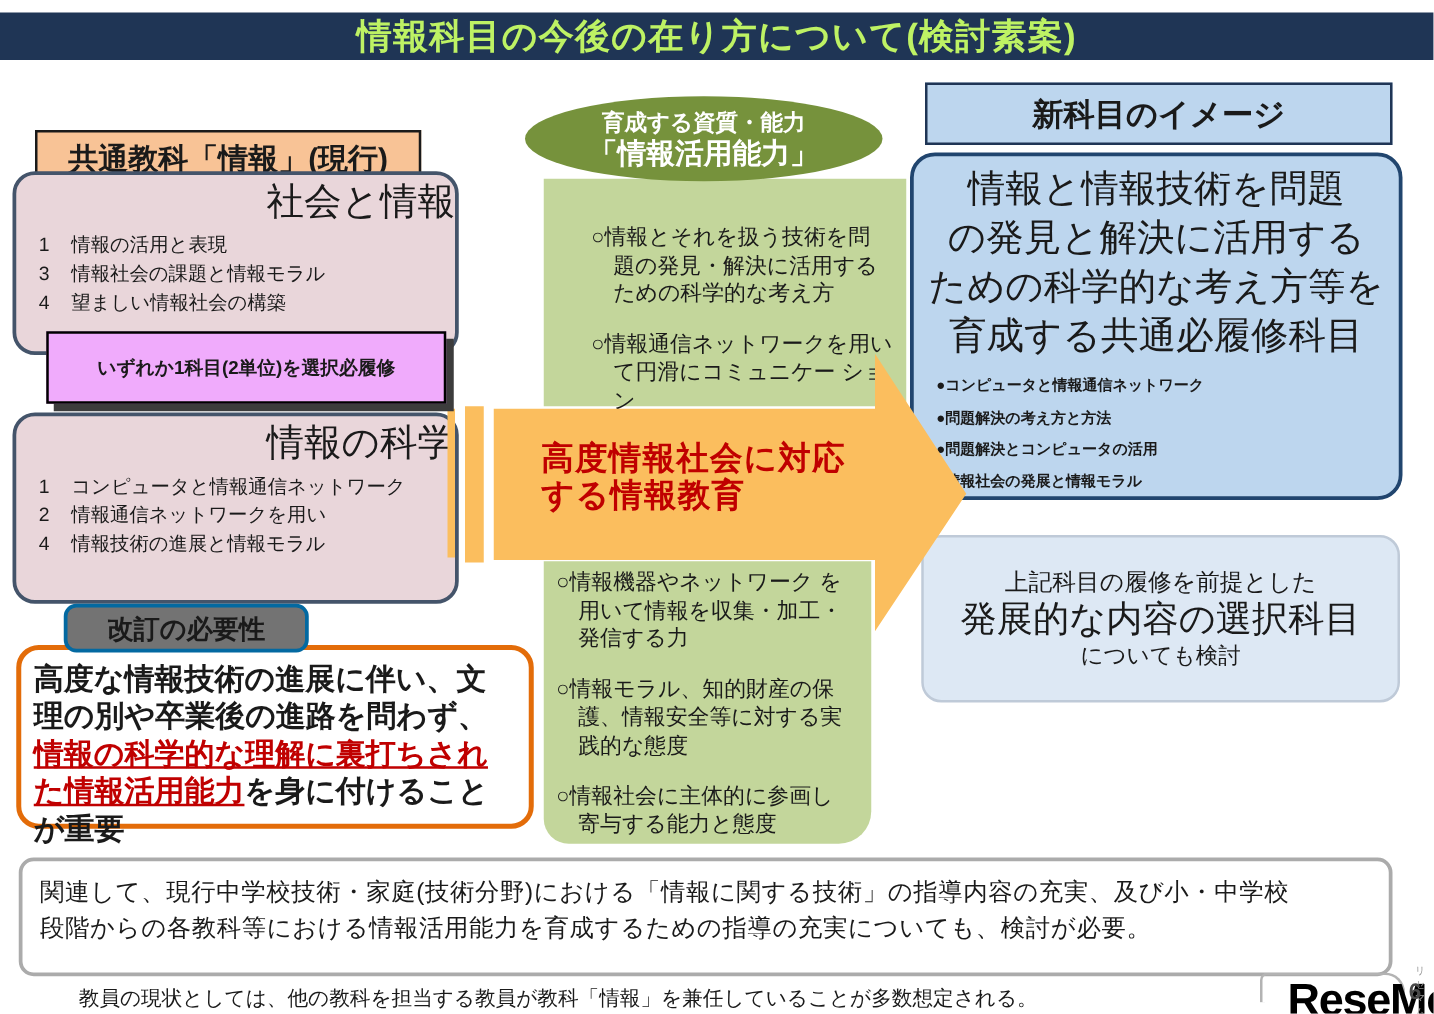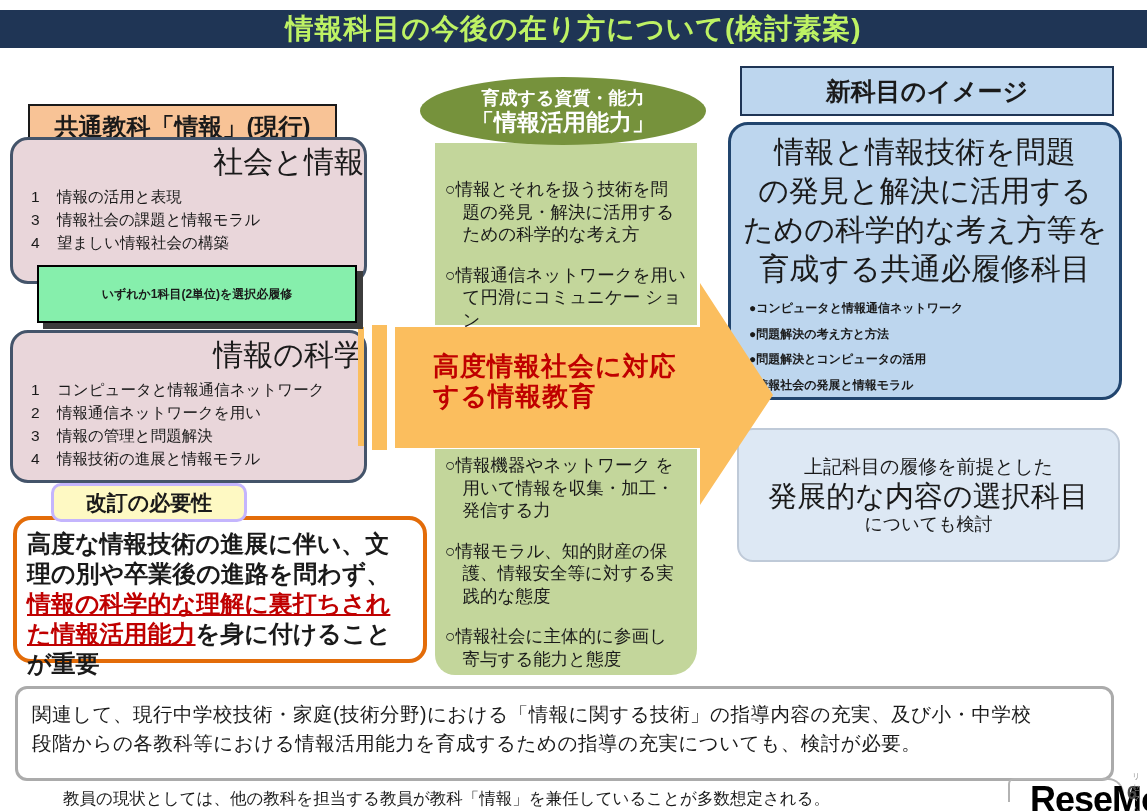--- a/index.html
+++ b/index.html
@@ -15,32 +15,32 @@
 
   
   .hdr-left{left:28px;top:68px;width:305px;height:42px;background:#F8C396;border:2px solid #1a1a1a;
             font-size:24px;font-weight:bold;margin-top:36px;}
   .pink-box{background:#E9D6DA;border:3px solid #44546A;border-radius:18px;z-index:1;}
   .pink1{left:10px;top:137px;width:351px;height:141px;}
   .pink2{left:10px;top:330px;width:351px;height:147px;}
   .pink-title{margin-top:2px;text-align:right;font-family:"Liberation Serif",serif;font-size:30px;line-height:40px;}
   .plist{margin:3px 0 0 14px;font-size:15.5px;line-height:23px;white-space:nowrap;}
   .pitem .n{display:inline-block;width:26px;padding-left:4px;}
-  .ynote{left:37px;top:265px;width:316px;height:54px;background:#86efac;border:2px solid #000;
-         box-shadow:6px 6px 0 #3c3c3c;font-size:12px;font-weight:bold;z-index:3;}
-  .rev-label{left:51px;top:483px;width:190px;height:33px;background:#fef9c3;border:3px solid #c4b5fd;
+  .ynote{left:37px;top:265px;width:316px;height:54px;background:#f0abfc;border:2px solid #000;
+         box-shadow:6px 6px 0 #3c3c3c;font-size:15px;font-weight:bold;z-index:3;}
+  .rev-label{left:51px;top:483px;width:190px;height:33px;background:#737373;border:3px solid #0369a1;
              border-radius:10px;font-size:21px;font-weight:bold;z-index:3;}
   .rev-box{left:13px;top:516px;width:406px;height:139px;background:#fff;border:4px solid #E36C09;
            border-radius:18px;z-index:2;}
   .rev-text{margin:9px 6px 16px 10px;width:386px;font-size:24px;font-weight:bold;line-height:30px;}
   .rev-red{color:#C00000;text-decoration:underline;}
 
   
   .green-box{background:#C3D69B;z-index:0;}
-  .gbox1{left:435px;top:143px;width:262px;height:182px;}
+  .gbox1{left:435px;top:143px;width:262px;height:182px;padding-left:28px;}
   .gbox2{left:435px;top:449px;width:262px;height:226px;border-radius:0 0 26px 20px;}
   .gb1-pad{padding:35px 6px 0 10px;}
   .gb2-pad{padding:5px 6px 0 10px;}
   .gitem{font-size:17.5px;line-height:22.5px;white-space:pre-line;padding-left:1em;text-indent:-1em;
          margin-bottom:18px;}
   .ellipse{left:420px;top:77px;width:286px;height:68px;background:#76923C;border-radius:50%;
            color:#fff;font-weight:bold;z-index:2;flex-direction:column;}
   .ellipse .l1{font-size:18px;line-height:22px;}
   .ellipse .l2{font-size:23px;line-height:26px;}
   .arrow-svg{left:355px;top:281px;width:420px;height:226px;z-index:2;}
@@ -98,21 +98,20 @@
 
   <div class="abs ctr ynote">
     <span>いずれか1科目(2単位)を選択必履修</span>
   </div>
 
   <div class="abs pink-box pink2">
     <div class="pink-title">情報の科学</div>
     <div class="plist">
       <div class="pitem"><span class="n">1</span><span>コンピュータと情報通信ネットワーク</span></div>
       <div class="pitem"><span class="n">2</span><span>情報通信ネットワークを用い</span></div>
-      <div class="pitem"><span class="n">3</span><span>情報の管理と問題解決</span></div>
       <div class="pitem"><span class="n">4</span><span>情報技術の進展と情報モラル</span></div>
     </div>
   </div>
 
   <div class="abs ctr rev-label">
     <span>改訂の必要性</span>
   </div>
   <div class="abs rev-box">
     <div class="rev-text"><span>高度な情報技術の進展に伴い、文理の別や卒業後の進路を問わず、</span><span class="rev-red">情報の科学的な理解に裏打ちされた情報活用能力</span><span>を身に付けることが重要</span></div>
   </div>

